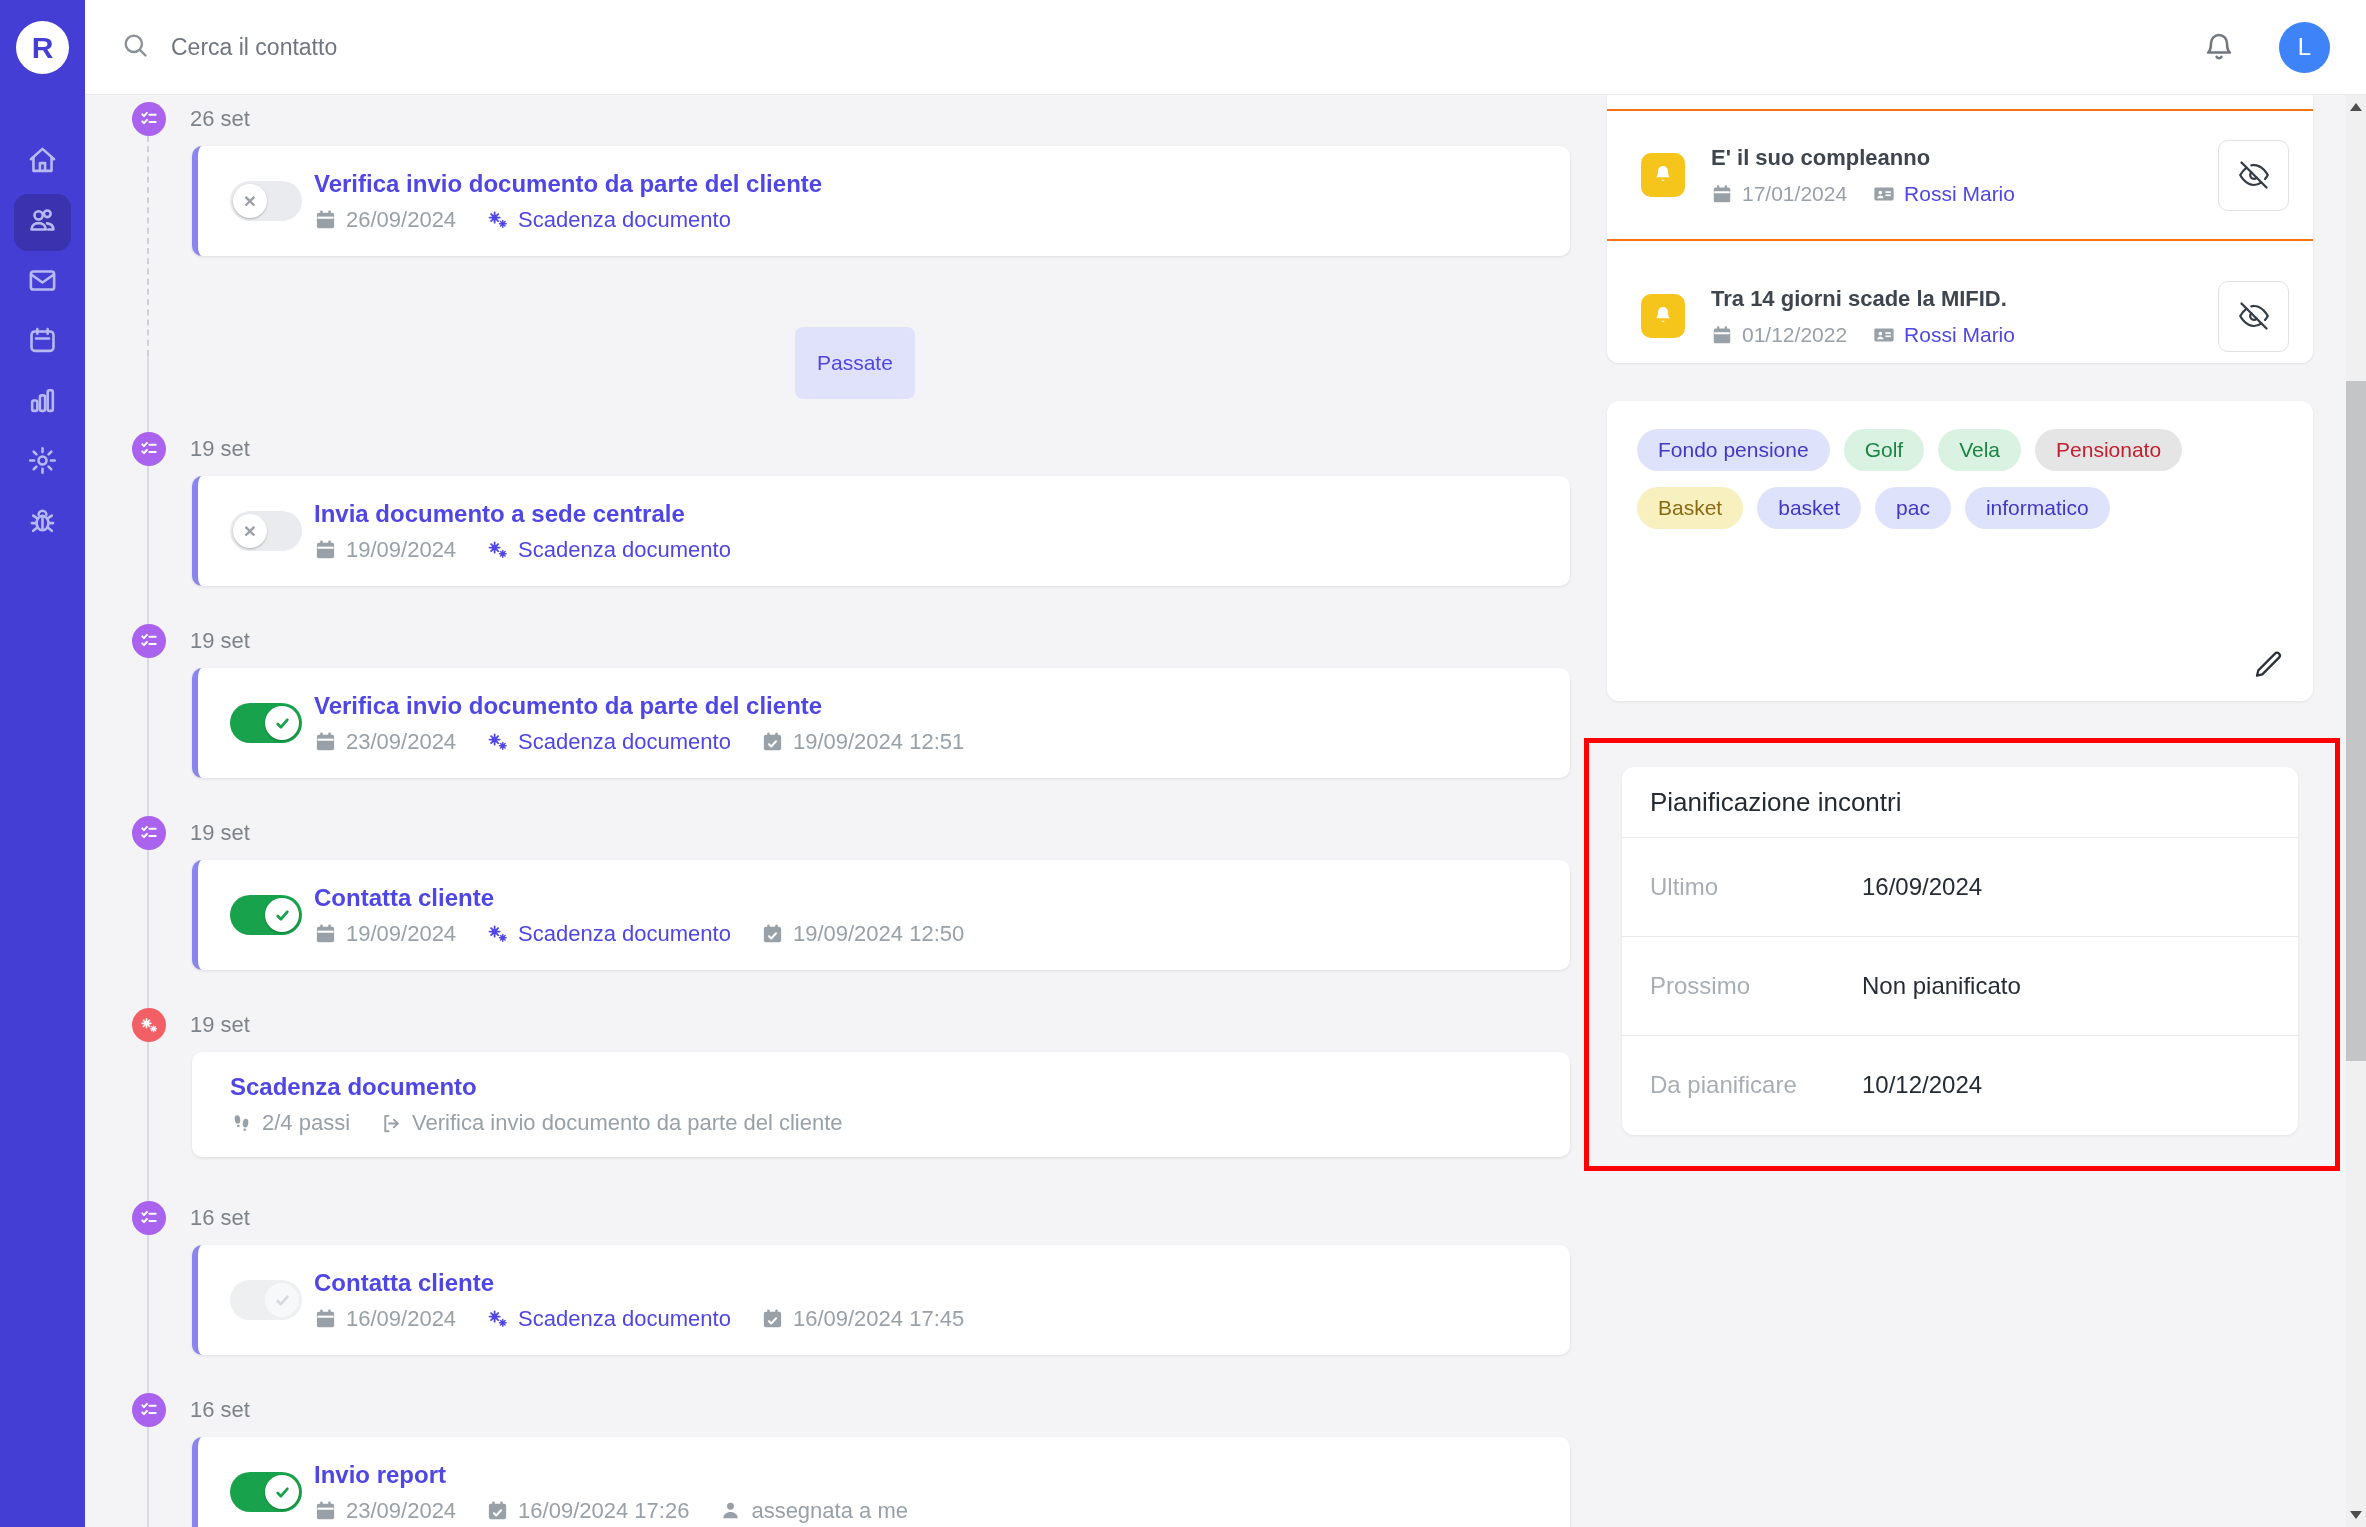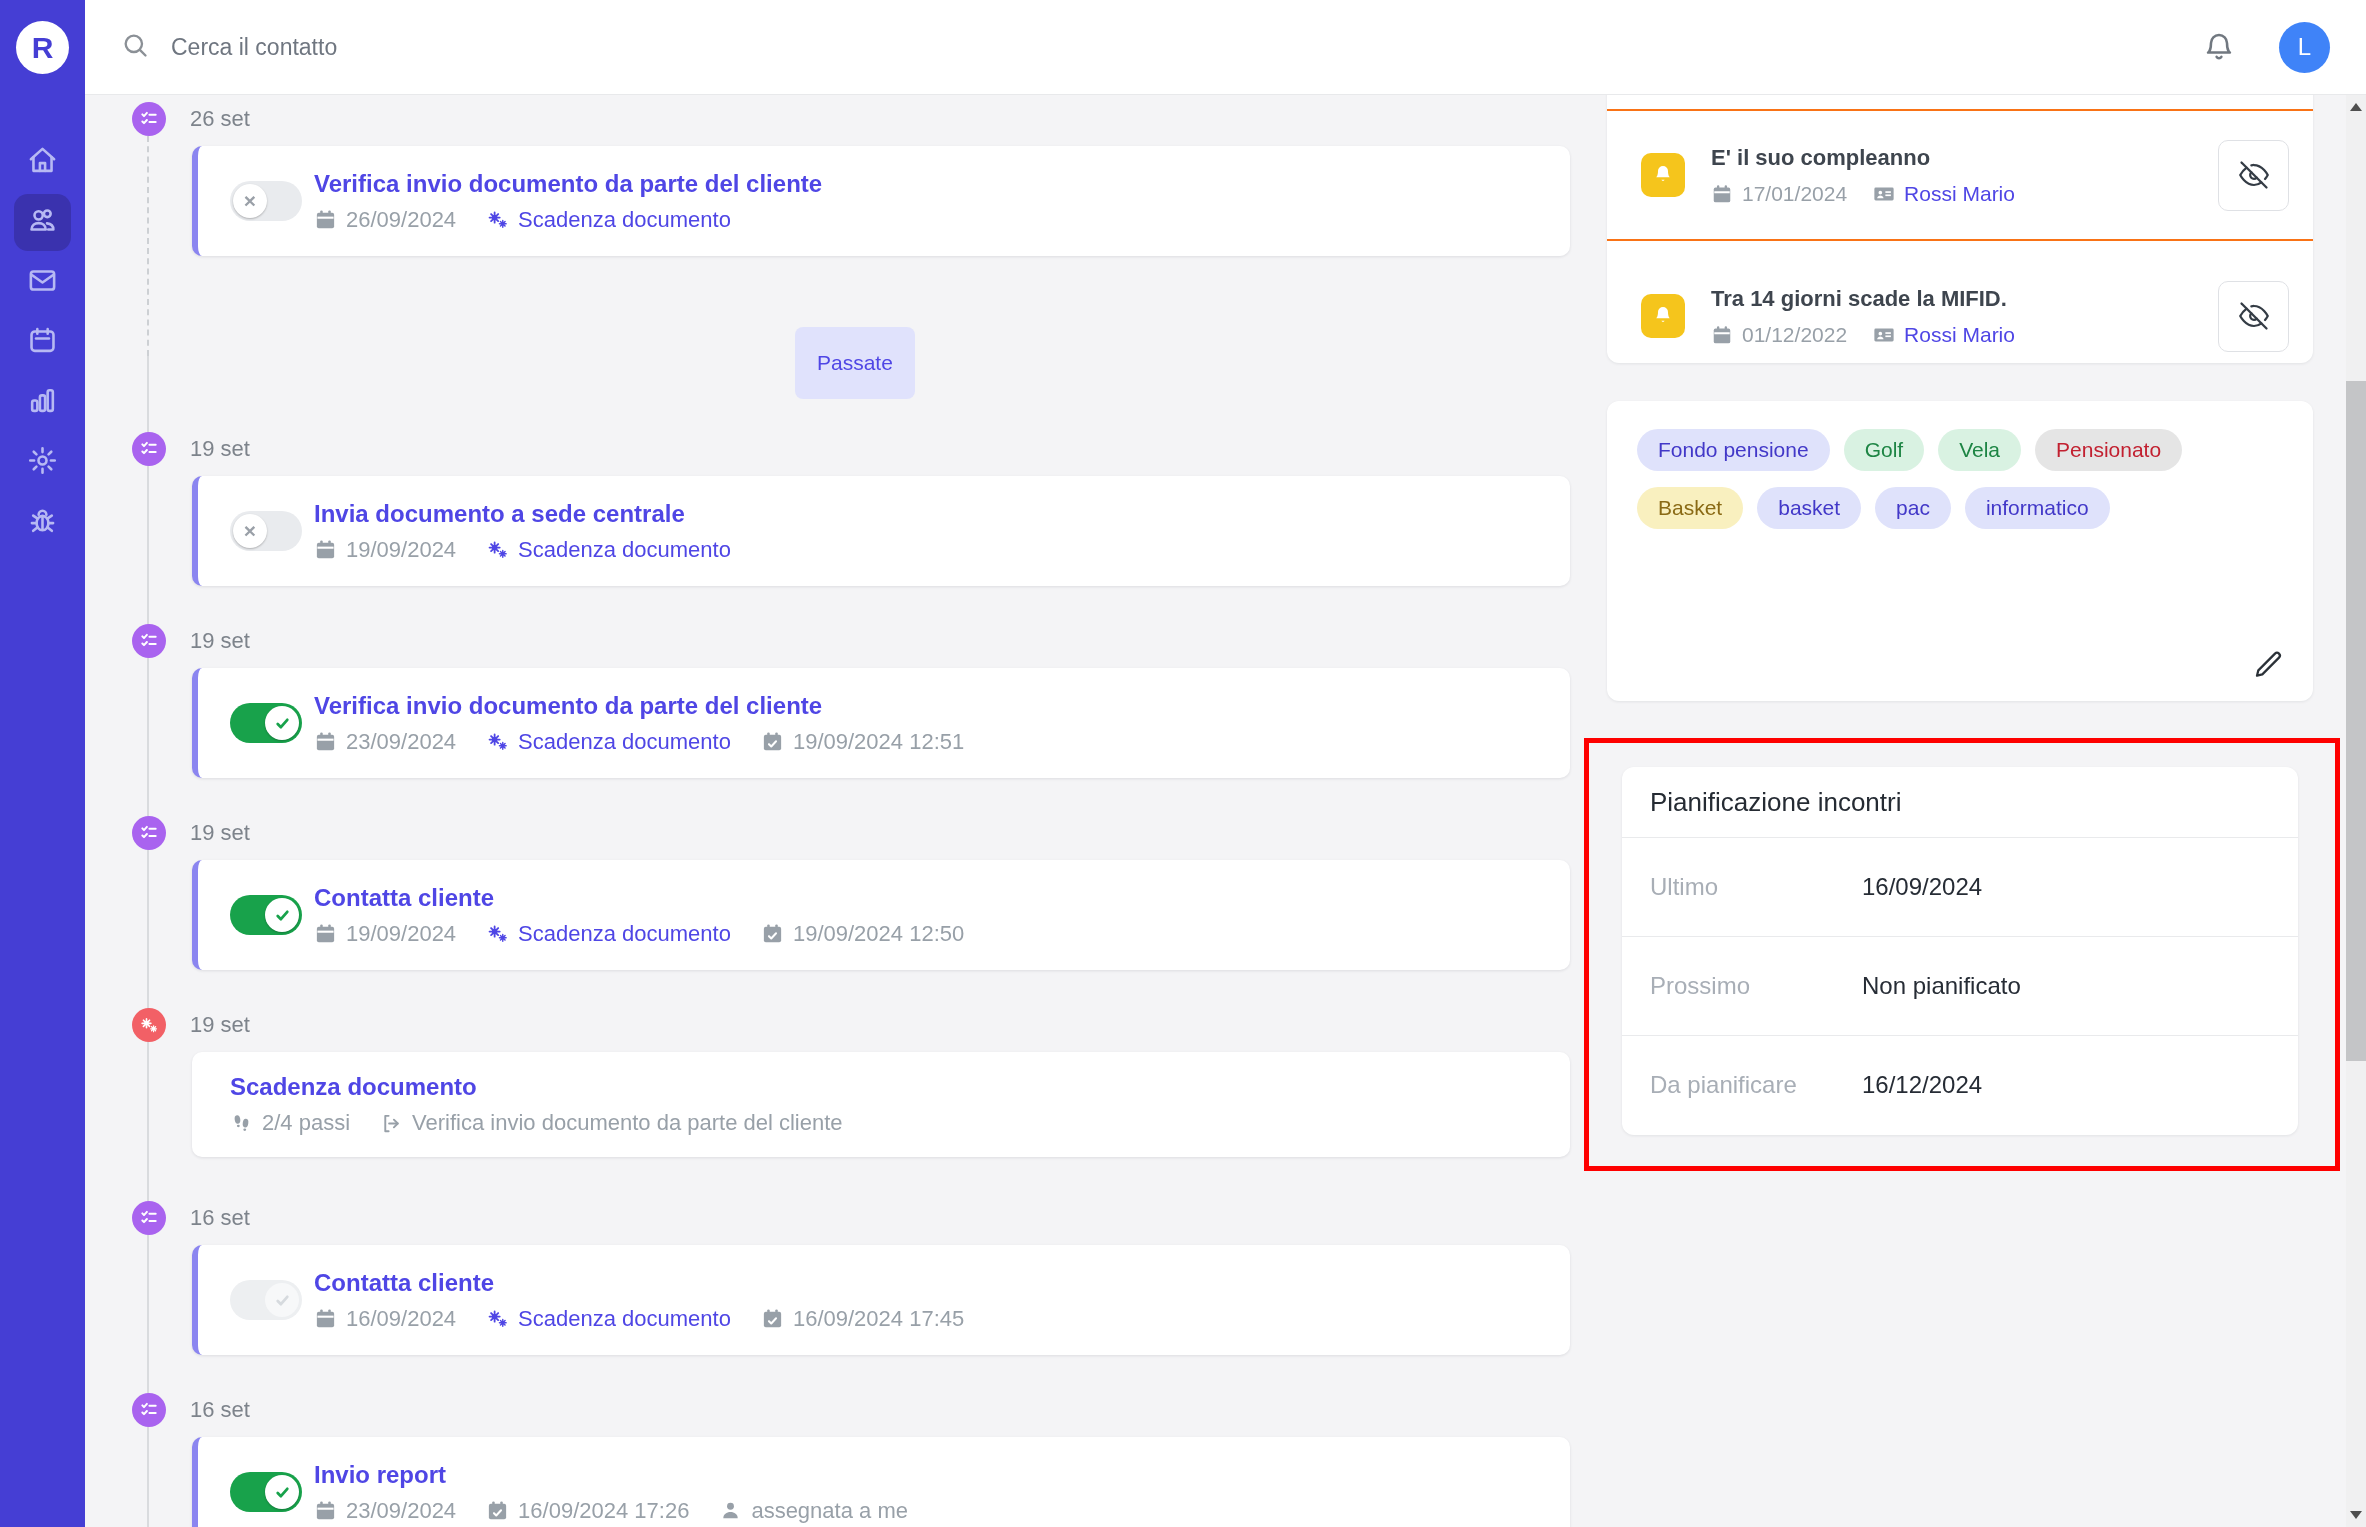--- a/index.html
+++ b/index.html
@@ -664,21 +664,21 @@
       <div class="p-row">
         <span class="p-label">Ultimo</span>
         <span class="p-value">16/09/2024</span>
       </div>
       <div class="p-row">
         <span class="p-label">Prossimo</span>
         <span class="p-value">Non pianificato</span>
       </div>
       <div class="p-row">
         <span class="p-label">Da pianificare</span>
-        <span class="p-value">16/12/2024</span>
+        <span class="p-value">10/12/2024</span>
       </div>
     </div>
 
     <div class="red-box"></div>
   </div>
 
   <div class="scrollbar">
     <div class="sb-arrow up">
         <div class="tri-up"></div>
       </div>

